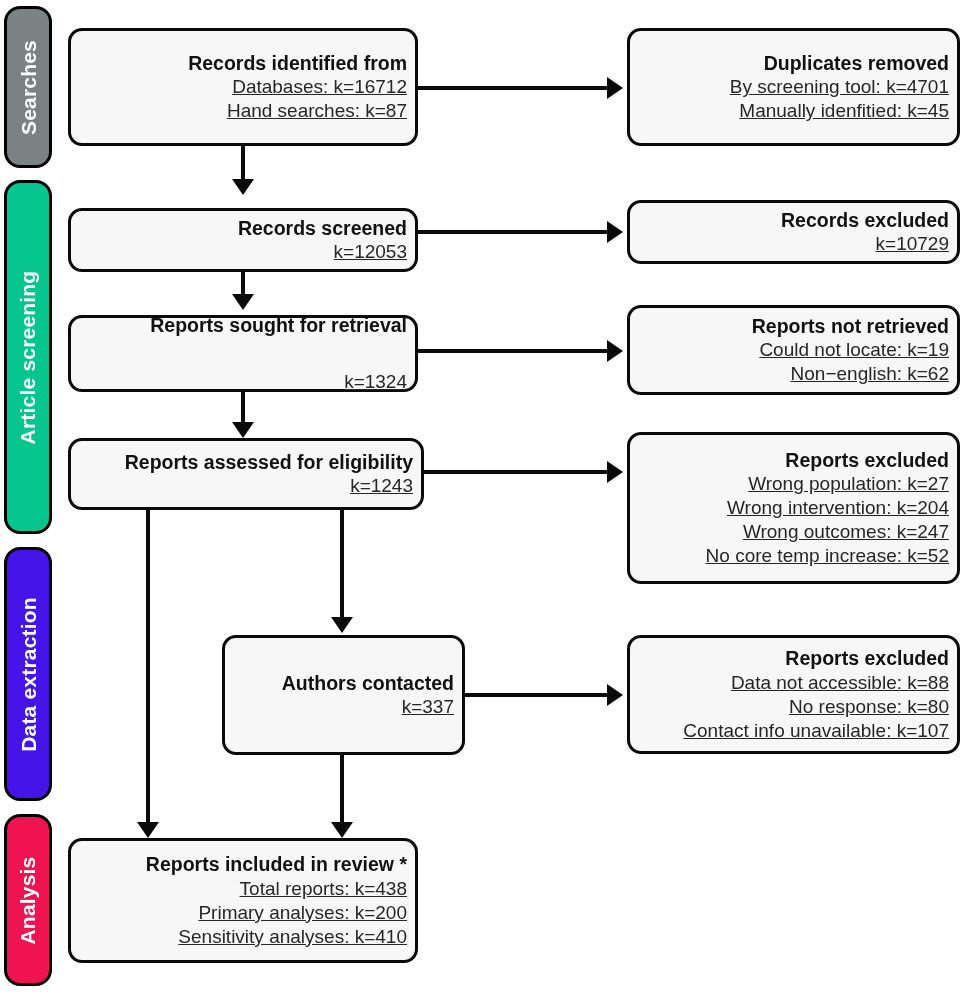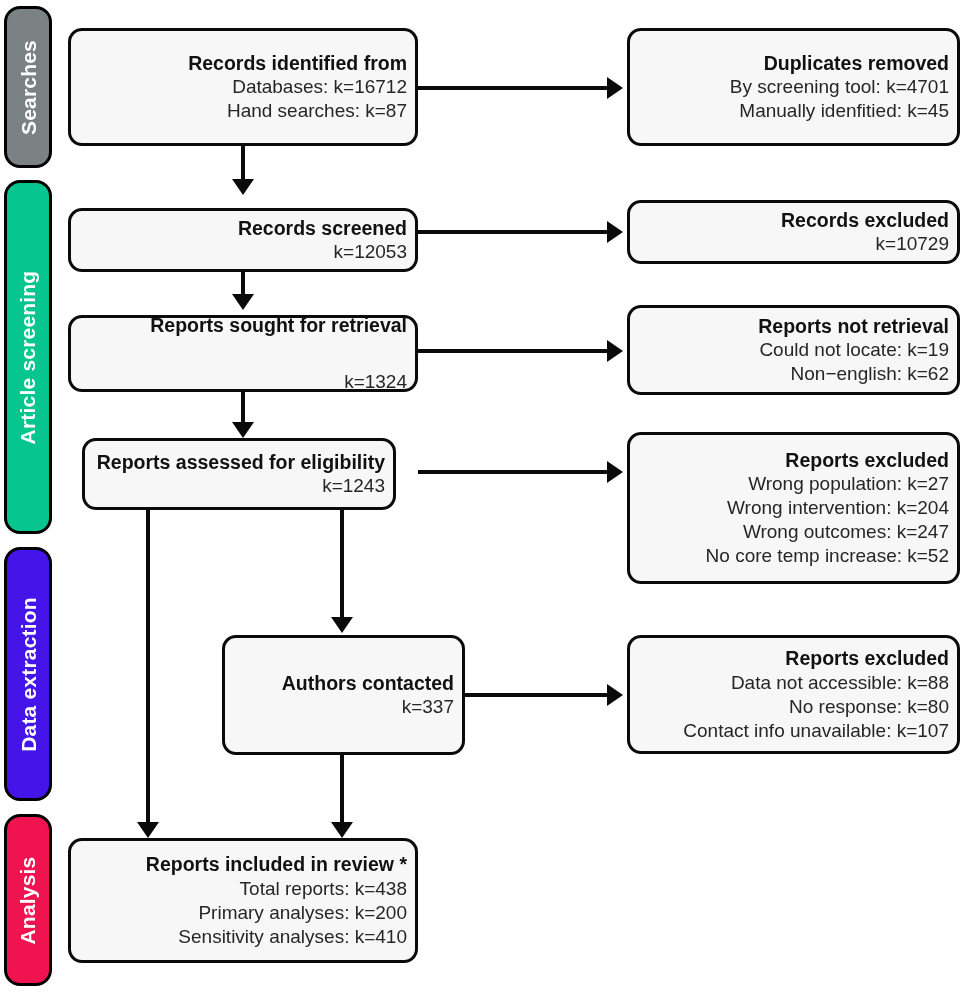--- a/index.html
+++ b/index.html
@@ -61,20 +61,21 @@
     line-height: 1.26;
     white-space: nowrap;
   }
   .node .n-line {
     font-weight: normal;
     font-size: 19px;
     color: #262626;
     text-align: center;
     line-height: 1.26;
     white-space: nowrap;
+    text-decoration: underline;
   }
 
   
   .conn {
     position: absolute;
     background: #0a0a0a;
     z-index: 2;
   }
   .conn.h { height: 4px; }
   .conn.v { width: 4px; }
@@ -171,26 +172,26 @@
     <div class="n-title">Records excluded</div>
     <div class="n-line">k=10729</div>
   </div>
 
   <div class="node" style="left:68px; top:315px; width:350px; height:77px;gap:32px;">
     <div class="n-title">Reports sought for retrieval</div>
     <div class="n-line">k=1324</div>
   </div>
 
   <div class="node" style="left:627px; top:305px; width:333px; height:90px;">
-    <div class="n-title">Reports not retrieval</div>
+    <div class="n-title">Reports not retrieved</div>
     <div class="n-line">Could not locate: k=19</div>
     <div class="n-line">Non−english: k=62</div>
   </div>
 
-  <div class="node" style="left:68px; top:438px; width:314px; height:72px;margin-left:14px;">
+  <div class="node" style="left:68px; top:438px; width:356px; height:72px;">
     <div class="n-title">Reports assessed for eligibility</div>
     <div class="n-line">k=1243</div>
   </div>
 
   <div class="node" style="left:627px; top:432px; width:333px; height:152px;">
     <div class="n-title">Reports excluded</div>
     <div class="n-line">Wrong population: k=27</div>
     <div class="n-line">Wrong intervention: k=204</div>
     <div class="n-line">Wrong outcomes: k=247</div>
     <div class="n-line">No core temp increase: k=52</div>

